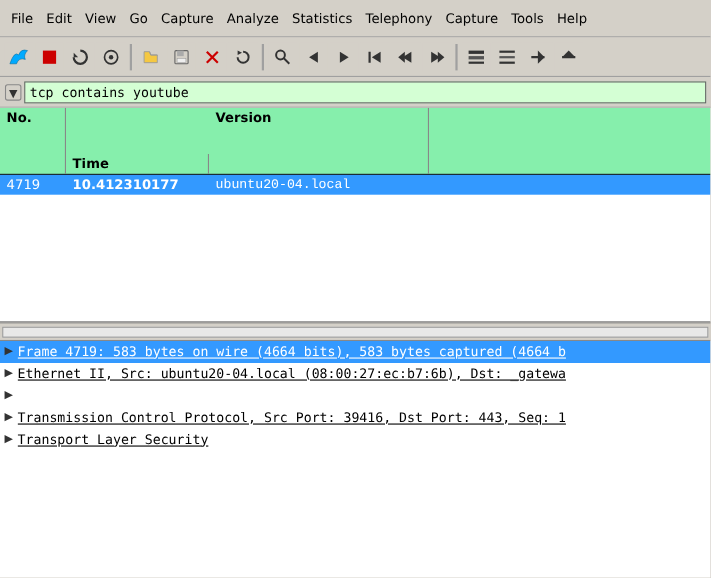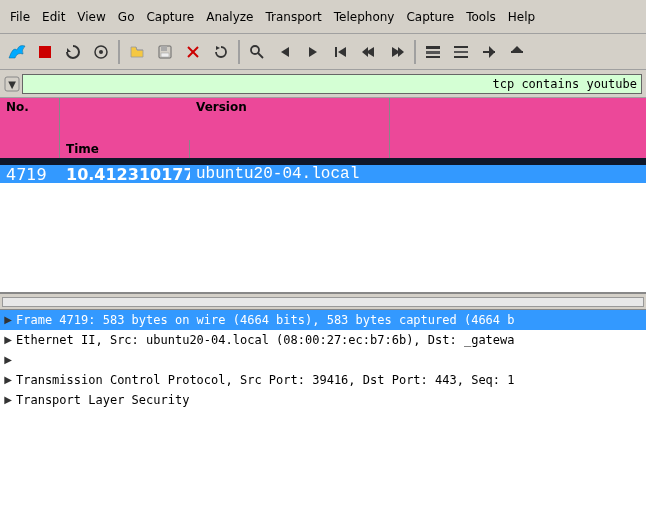--- a/index.html
+++ b/index.html
@@ -79,35 +79,34 @@
     }
     .filter-input {
       flex: 1;
       height: 20px;
       border: 1px solid #666;
       background: #d4ffd4;
       padding: 1px 4px;
       font-size: 12px;
       font-family: monospace;
       outline: none;
-      text-align: right;
     }
 
     
     .packet-list-container {
       background: white;
       border-bottom: 1px solid #888;
       height: 195px;
       overflow-y: auto;
       overflow-x: auto;
     }
     .packet-list-header {
       display: flex;
-      background: #ec4899;
-      border-bottom: 7px solid #0f172a;
+      background: #86efac;
+      border-bottom: 1px solid #0f172a;
       position: sticky;
       top: 0;
     }
     .header-cell {
       padding: 2px 6px;
       font-weight: bold;
       font-size: 12px;
       border-right: 1px solid #888;
       white-space: nowrap;
       user-select: none;
@@ -121,21 +120,21 @@
       cursor: pointer;
       height: 18px;
       align-items: center;
     }
     .packet-row.selected {
       background: #3399ff;
       color: white;
     }
     .packet-cell {
       padding: 1px 6px;
-      font-size: 16px;
+      font-size: 12px;
       white-space: nowrap;
       overflow: hidden;
     }
     .cell-no { width: 60px; }
     .cell-time { width: 130px; font-weight: bold; }
     .cell-source { width: 200px; font-family: Liberation Mono, monospace; }
 
     
     .hscrollbar {
       height: 16px;
@@ -177,20 +176,21 @@
       text-align: center;
       flex-shrink: 0;
     }
     .detail-text {
       font-size: 12px;
       font-family: monospace;
       white-space: nowrap;
       overflow: hidden;
       text-overflow: ellipsis;
       flex: 1;
+      text-decoration: underline;
     }
 
     .main-content {
       display: flex;
       flex-direction: column;
       height: calc(525px - 22px - 36px - 28px);
     }
 
     .packet-empty-area {
       flex: 1;
@@ -200,21 +200,21 @@
 </head>
 <body>
 
 <div class="menubar">
   <span class="menubar-item">File</span>
   <span class="menubar-item">Edit</span>
   <span class="menubar-item">View</span>
   <span class="menubar-item">Go</span>
   <span class="menubar-item">Capture</span>
   <span class="menubar-item">Analyze</span>
-  <span class="menubar-item">Transport</span>
+  <span class="menubar-item">Statistics</span>
   <span class="menubar-item">Telephony</span>
   <span class="menubar-item">Capture</span>
   <span class="menubar-item">Tools</span>
   <span class="menubar-item">Help</span>
 </div>
 
 <div class="toolbar">
 
   <div class="toolbar-btn">
     <svg width="20" height="20" viewBox="0 0 20 20">

